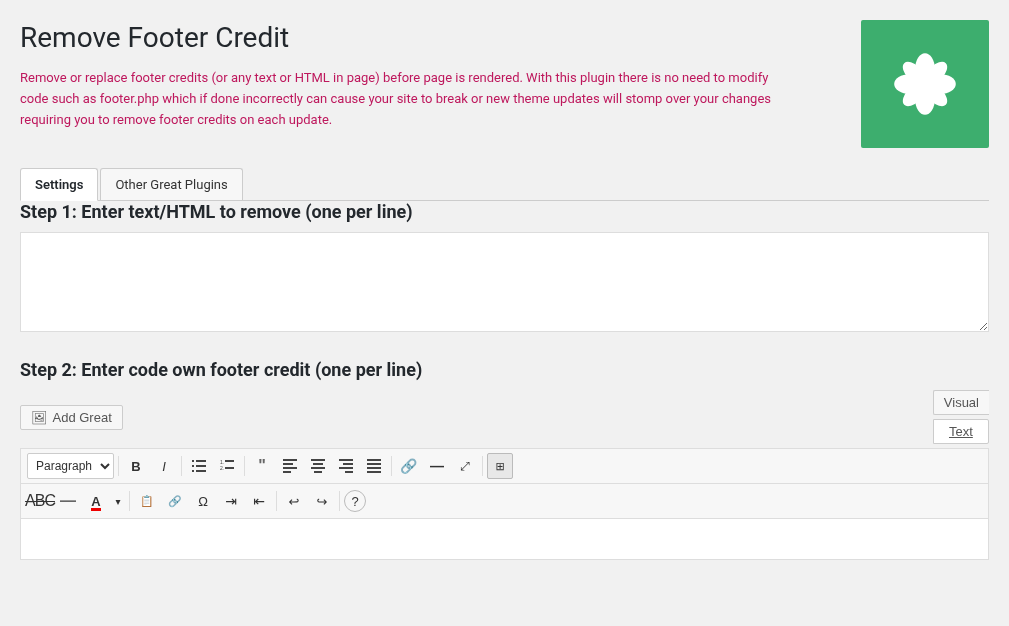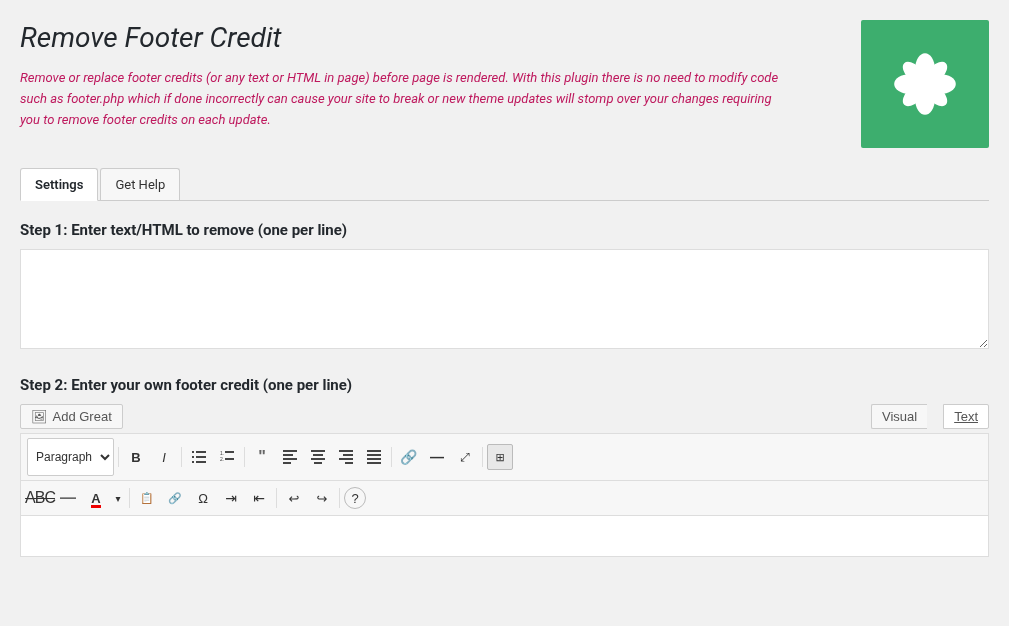--- a/index.html
+++ b/index.html
@@ -18,21 +18,20 @@
     }
     .header-section {
       display: flex;
       align-items: flex-start;
       justify-content: space-between;
       margin-bottom: 20px;
     }
     .header-left {
       flex: 1;
       padding-right: 36px;
-      font-style: italic;
     }
     .page-title {
       font-size: 28px;
       font-weight: 400;
       color: #23282d;
       margin-bottom: 12px;
       line-height: 1.3;
     }
     .page-description {
       font-size: 13px;
@@ -51,21 +50,20 @@
       border-radius: 2px;
     }
     .plugin-logo svg {
       width: 70px;
       height: 70px;
       fill: white;
     }
     .tabs-section {
       display: flex;
       border-bottom: 1px solid #ccc;
-      margin-bottom: 20px;
       text-align: center;
     }
     .tab-item {
       padding: 8px 14px;
       border: 1px solid #ccc;
       border-bottom: none;
       background: #f7f7f7;
       cursor: pointer;
       font-size: 13px;
       color: #333;
@@ -76,21 +74,21 @@
       background: #fff;
       border-bottom: 1px solid #fff;
       margin-bottom: -1px;
       font-weight: 600;
       color: #23282d;
     }
     .content-section {
       background: #f1f1f1;
     }
     .step-label {
-      font-size: 15px;
+      font-size: 18px;
       font-weight: 700;
       color: #23282d;
       margin-bottom: 10px;
     }
     .step1-area {
       margin-bottom: 24px;
     }
     .text-area-remove {
       width: 100%;
       height: 100px;
@@ -118,21 +116,22 @@
       background: #f7f7f7;
       border: 1px solid #ccc;
       padding: 4px 10px;
       cursor: pointer;
       font-size: 13px;
       color: #555;
       border-radius: 2px;
     }
     .visual-text-buttons {
       display: flex;
-      gap: 16px;
+      gap: 4px;
+      flex-direction: column;
     }
     .view-btn {
       padding: 4px 10px;
       border: 1px solid #ccc;
       background: #f7f7f7;
       cursor: pointer;
       font-size: 13px;
       color: #555;
     }
     .view-btn:first-child {
@@ -153,21 +152,21 @@
     .toolbar-row1, .toolbar-row2 {
       display: flex;
       align-items: center;
       padding: 4px 6px;
       border-bottom: 1px solid #ddd;
       gap: 2px;
       flex-wrap: wrap;
       background: #f7f7f7;
     }
     .toolbar-select {
-      height: 38px;
+      height: 26px;
       font-size: 12px;
       border: 1px solid #ccc;
       background: #fff;
       padding: 0 4px;
       cursor: pointer;
       color: #333;
       border-radius: 2px;
     }
     .tb-btn {
       display: inline-flex;
@@ -222,32 +221,32 @@
           <ellipse cx="50" cy="72" rx="11" ry="20" transform="rotate(45, 50, 50)"></ellipse>
           <ellipse cx="28" cy="50" rx="20" ry="11" transform="rotate(45, 50, 50)"></ellipse>
           <ellipse cx="72" cy="50" rx="20" ry="11" transform="rotate(45, 50, 50)"></ellipse>
         </g>
       </svg>
     </div>
   </div>
 
   <div class="tabs-section">
     <div class="tab-item active">Settings</div>
-    <div class="tab-item">Get Help</div>
+    <div class="tab-item">Other Great Plugins</div>
   </div>
 
   <div class="content-section">
 
     <div class="step1-area">
       <div class="step-label">Step 1: Enter text/HTML to remove (one per line)</div>
       <textarea class="text-area-remove" style=""></textarea>
     </div>
 
     <div class="step2-area">
-      <div class="step-label">Step 2: Enter your own footer credit (one per line)</div>
+      <div class="step-label">Step 2: Enter code own footer credit (one per line)</div>
 
       <div class="editor-toolbar-top">
         <button class="add-media-btn">
           <span style="font-size:13px;">🖼</span>
           <span>Add Great</span>
         </button>
         <div class="visual-text-buttons">
           <button class="view-btn">Visual</button>
           <button class="view-btn active">Text</button>
         </div>

